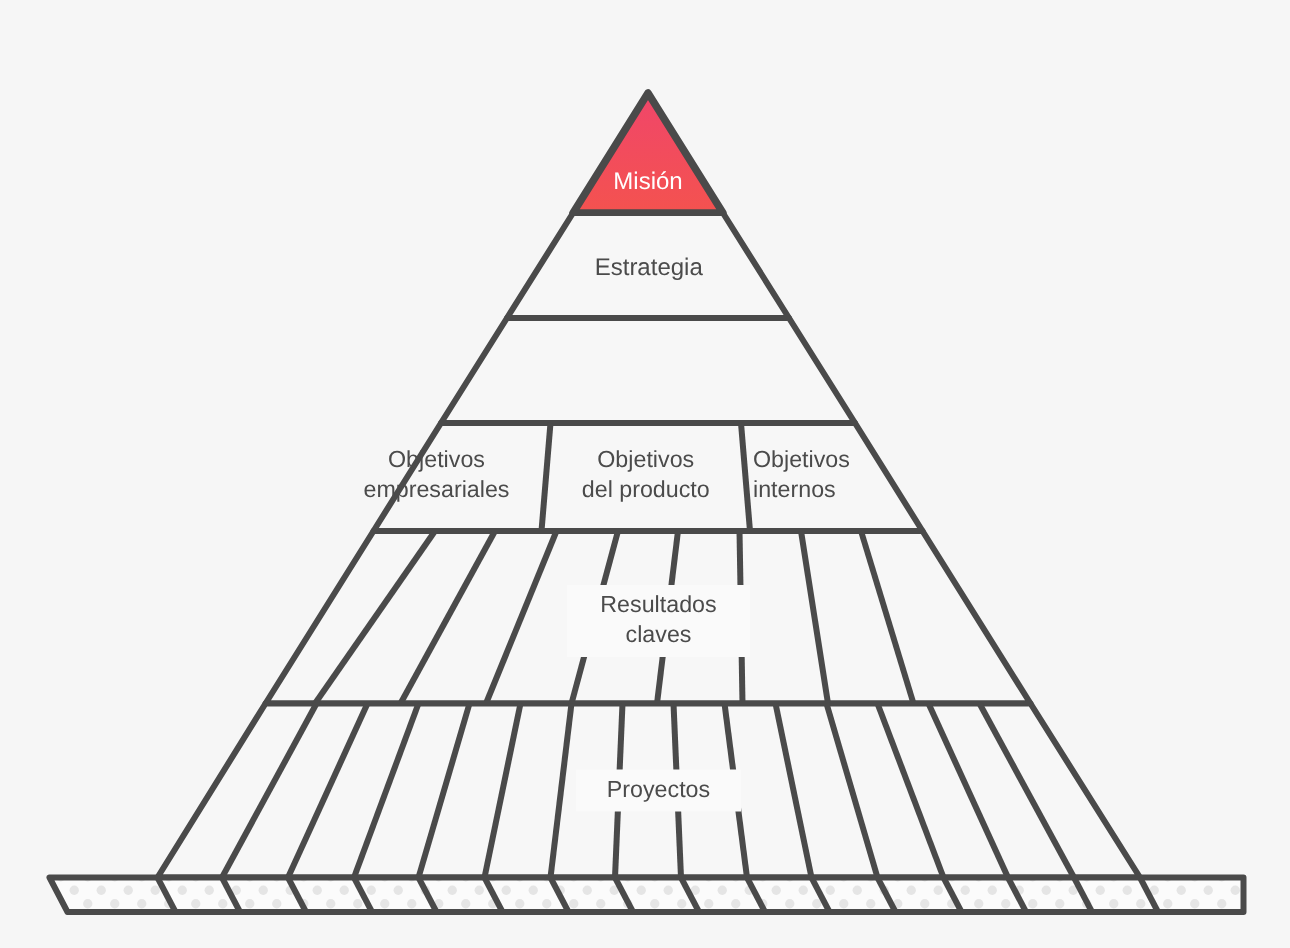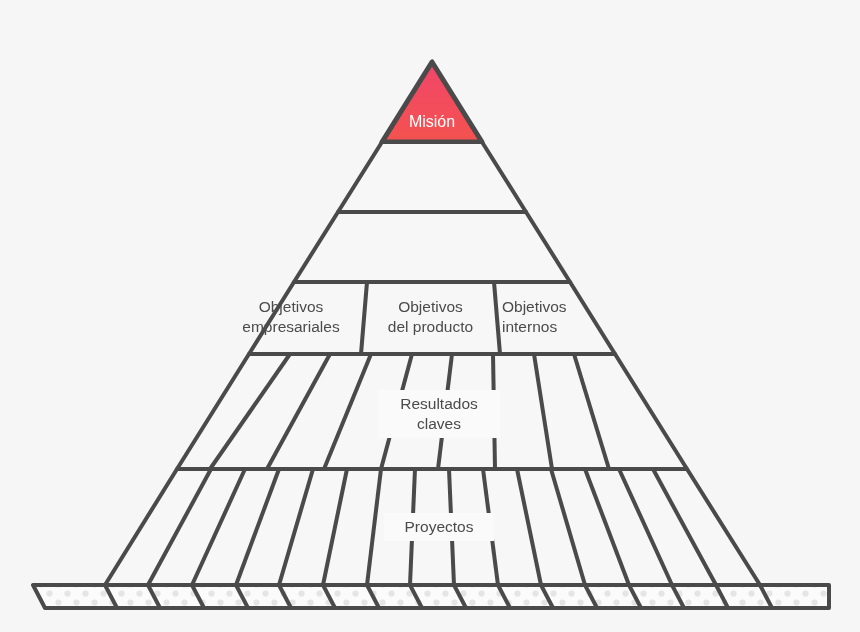--- a/index.html
+++ b/index.html
@@ -137,20 +137,21 @@
           <line x1="760" y1="563" x2="772" y2="586" stroke="#4a4a4a" stroke-width="4"></line>
         </g>
         <polygon points="33,563 829,563 829,586 45,586" fill="none" stroke="#4a4a4a" stroke-width="4" stroke-linejoin="round"></polygon>
       </g>
 
     </g>
   </svg>
 
   <div class="label apex" style="left:382px; top:90px; width:100px; font-size:16px;">Misión</div>
 
+  <div class="label" style="left:355px; top:147px; width:155px; font-size:16px;">Estrategia</div>
 
 
   <div class="label" style="left:222px; top:275px; width:138px; font-size:15.5px;">Objetivos
 empresariales</div>
 
   <div class="label" style="left:363px; top:275px; width:135px; font-size:15.5px;">Objetivos
 del producto</div>
 
   <div class="label" style="left:502px; top:275px; width:120px; font-size:15.5px; text-align:left;">Objetivos
 internos</div>

